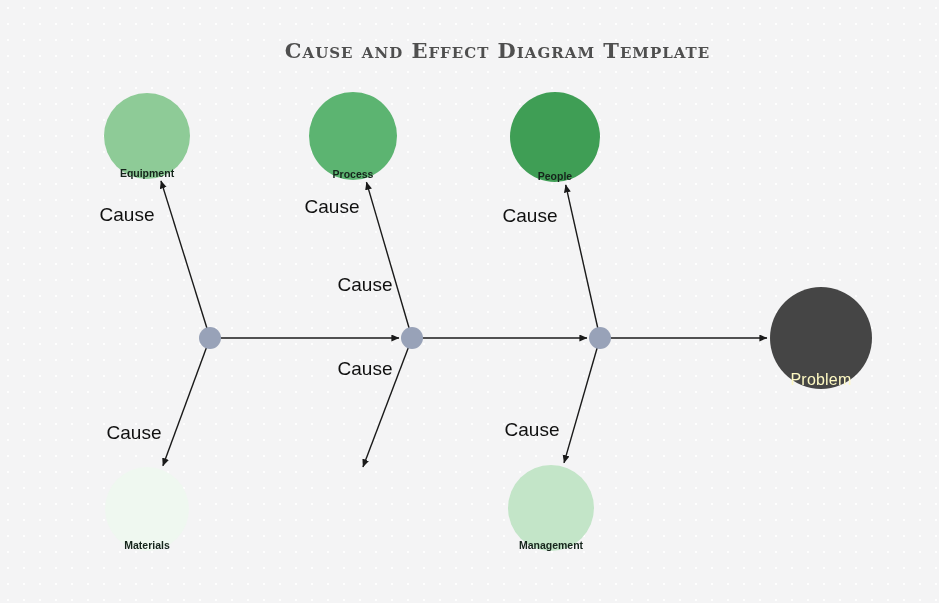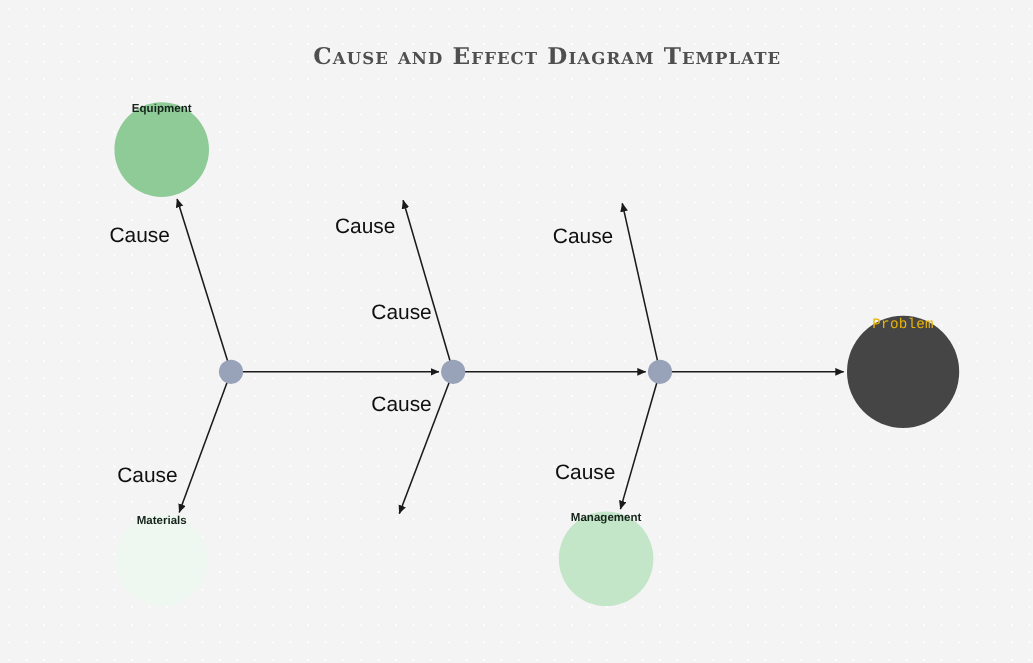--- a/index.html
+++ b/index.html
@@ -20,21 +20,21 @@
     font-weight:bold;
     font-variant:small-caps;
     font-size:21px;
     letter-spacing:1px;
     color:#4f4f4f;
   }
   .wires{position:absolute;left:0;top:0;}
   .node{
     position:absolute;
     border-radius:50%;
-    display:flex;align-items:flex-start;justify-content:center;
+    display:flex;align-items:flex-end;justify-content:center;
     text-align:center;
     font-size:10.5px;font-weight:600;
     color:#15241b;
   }
   .node.problem{font-weight:500;letter-spacing:.2px;}
   .cause-label{
     position:absolute;
     transform:translate(-50%,-50%);
     font-size:19px;
     color:#101010;
@@ -64,28 +64,34 @@
       <line x1="412" y1="338" x2="362.9890980981789" y2="466.9363726955602" stroke="#1a1a1a" stroke-width="1.4" marker-end="url(#arrowhead)"></line>
       <line x1="600" y1="338" x2="564.017117698769" y2="462.83857124916887" stroke="#1a1a1a" stroke-width="1.4" marker-end="url(#arrowhead)"></line>
       <circle cx="210" cy="338" r="11" fill="#98a2b8"></circle>
       <circle cx="412" cy="338" r="11" fill="#98a2b8"></circle>
       <circle cx="600" cy="338" r="11" fill="#98a2b8"></circle>
     </svg>
 
   <div class="node cause" style="left: 104px; top: 93px; height: 86px; width: 86px; background: rgb(142, 203, 151);">
     <span>Equipment</span>
   </div>
+  <div class="node cause" style="left: 309px; top: 92px; height: 88px; width: 88px; background: rgb(92, 180, 113);">
+    <span>Process</span>
+  </div>
+  <div class="node cause" style="left: 510px; top: 92px; height: 90px; width: 90px; background: rgb(63, 158, 85);">
+    <span>People</span>
+  </div>
   <div class="node cause" style="left: 105px; top: 467px; height: 84px; width: 84px; background: rgb(239, 248, 240);">
     <span>Materials</span>
   </div>
   <div class="node cause" style="left: 508px; top: 465px; height: 86px; width: 86px; background: rgb(195, 229, 200);">
     <span>Management</span>
   </div>
 
-  <div class="node problem" style="left: 770px; top: 287px; height: 102px; width: 102px; background: rgb(69, 69, 69); color: #eab308; font-size: 13px; font-family: Liberation Mono, monospace;">
+  <div class="node problem" style="left: 770px; top: 287px; height: 102px; width: 102px; background: rgb(69, 69, 69); color: #fef9c3; font-size: 16px;">
     <span>Problem</span>
   </div>
 
   <div class="cause-label" style="left: 127px; top: 215px;">Cause</div>
   <div class="cause-label" style="left: 332px; top: 207px;">Cause</div>
   <div class="cause-label" style="left: 530px; top: 216px;">Cause</div>
   <div class="cause-label" style="left: 365px; top: 285px;">Cause</div>
   <div class="cause-label" style="left: 365px; top: 369px;">Cause</div>
   <div class="cause-label" style="left: 134px; top: 433px;">Cause</div>
   <div class="cause-label" style="left: 532px; top: 430px;">Cause</div>

